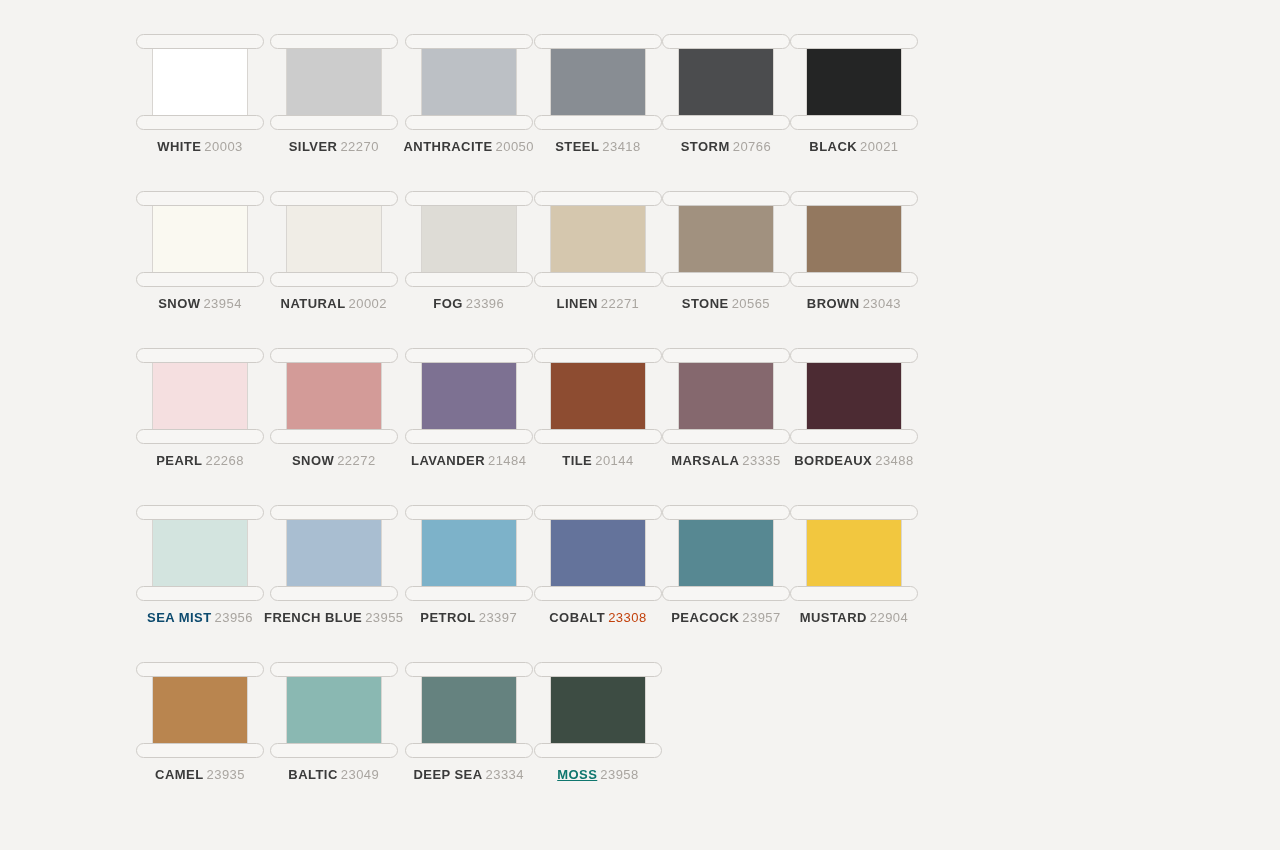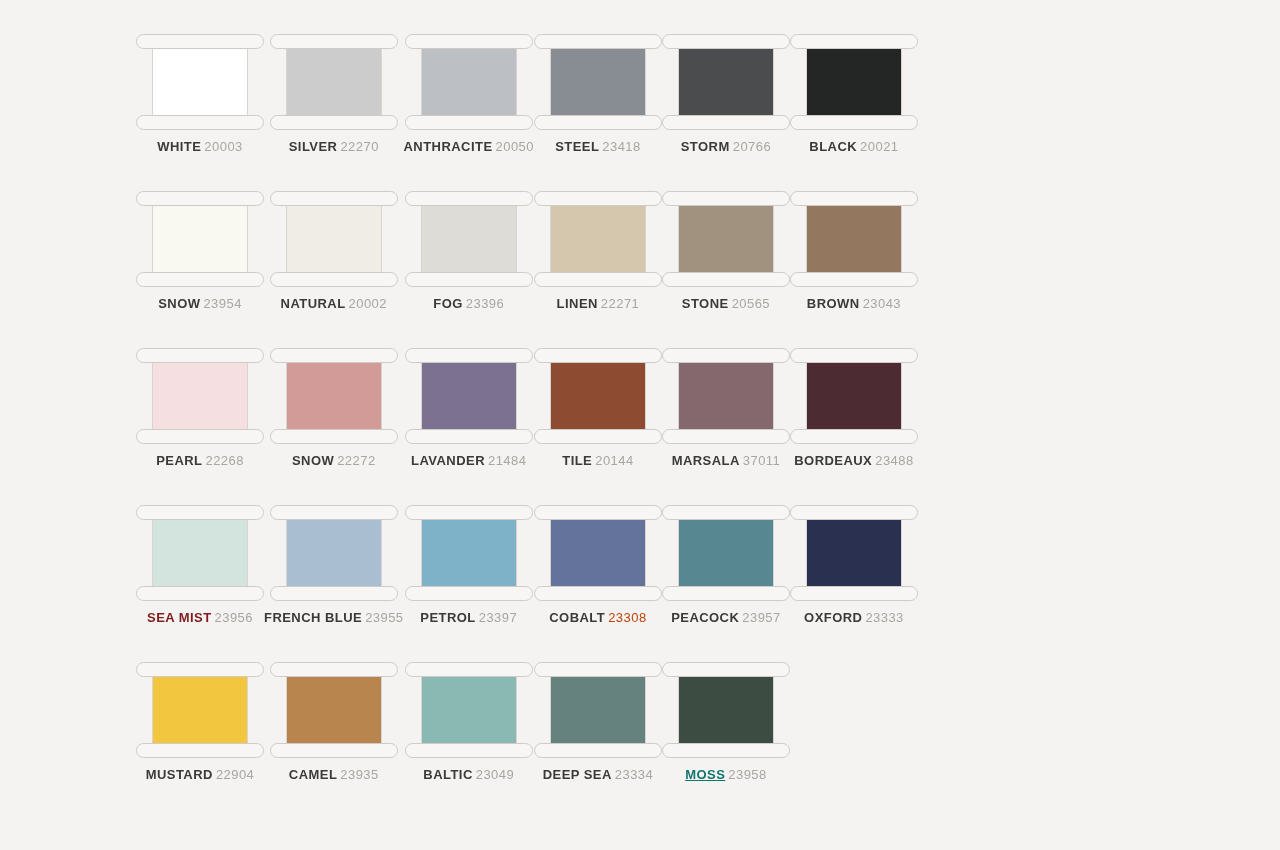--- a/index.html
+++ b/index.html
@@ -223,37 +223,37 @@
           <div class="spool-cap" style="background: rgb(247, 246, 244); border-color: rgb(207, 204, 200);"></div>
         </div>
         <div class="spool-label"><span class="spool-name" style="color: rgb(58, 58, 58);">TILE</span><span class="spool-code" style="color: rgb(169, 165, 160);">20144</span></div>
       </div>
       <div class="spool-cell">
         <div class="spool">
           <div class="spool-cap" style="background: rgb(247, 246, 244); border-color: rgb(207, 204, 200);"></div>
           <div class="spool-body" style="background: rgb(133, 104, 110);"></div>
           <div class="spool-cap" style="background: rgb(247, 246, 244); border-color: rgb(207, 204, 200);"></div>
         </div>
-        <div class="spool-label"><span class="spool-name" style="color: rgb(58, 58, 58);">MARSALA</span><span class="spool-code" style="color: rgb(169, 165, 160);">37011</span></div>
+        <div class="spool-label"><span class="spool-name" style="color: rgb(58, 58, 58);">MARSALA</span><span class="spool-code" style="color: rgb(169, 165, 160);">23335</span></div>
       </div>
       <div class="spool-cell">
         <div class="spool">
           <div class="spool-cap" style="background: rgb(247, 246, 244); border-color: rgb(207, 204, 200);"></div>
           <div class="spool-body" style="background: rgb(76, 43, 51);"></div>
           <div class="spool-cap" style="background: rgb(247, 246, 244); border-color: rgb(207, 204, 200);"></div>
         </div>
         <div class="spool-label"><span class="spool-name" style="color: rgb(58, 58, 58);">BORDEAUX</span><span class="spool-code" style="color: rgb(169, 165, 160);">23488</span></div>
       </div>
       <div class="spool-cell">
         <div class="spool">
           <div class="spool-cap" style="background: rgb(247, 246, 244); border-color: rgb(207, 204, 200);"></div>
           <div class="spool-body" style="background: rgb(211, 228, 223);"></div>
           <div class="spool-cap" style="background: rgb(247, 246, 244); border-color: rgb(207, 204, 200);"></div>
         </div>
-        <div class="spool-label"><span class="spool-name" style="color: #7f1d1d;">SEA MIST</span><span class="spool-code" style="color: rgb(169, 165, 160);">23956</span></div>
+        <div class="spool-label"><span class="spool-name" style="color: #0c4a6e;">SEA MIST</span><span class="spool-code" style="color: rgb(169, 165, 160);">23956</span></div>
       </div>
       <div class="spool-cell">
         <div class="spool">
           <div class="spool-cap" style="background: rgb(247, 246, 244); border-color: rgb(207, 204, 200);"></div>
           <div class="spool-body" style="background: rgb(169, 190, 209);"></div>
           <div class="spool-cap" style="background: rgb(247, 246, 244); border-color: rgb(207, 204, 200);"></div>
         </div>
         <div class="spool-label"><span class="spool-name" style="color: rgb(58, 58, 58);">FRENCH BLUE</span><span class="spool-code" style="color: rgb(169, 165, 160);">23955</span></div>
       </div>
       <div class="spool-cell">
@@ -272,28 +272,20 @@
         </div>
         <div class="spool-label"><span class="spool-name" style="color: rgb(58, 58, 58);">COBALT</span><span class="spool-code" style="color: #c2410c;">23308</span></div>
       </div>
       <div class="spool-cell">
         <div class="spool">
           <div class="spool-cap" style="background: rgb(247, 246, 244); border-color: rgb(207, 204, 200);"></div>
           <div class="spool-body" style="background: rgb(87, 136, 146);"></div>
           <div class="spool-cap" style="background: rgb(247, 246, 244); border-color: rgb(207, 204, 200);"></div>
         </div>
         <div class="spool-label"><span class="spool-name" style="color: rgb(58, 58, 58);">PEACOCK</span><span class="spool-code" style="color: rgb(169, 165, 160);">23957</span></div>
-      </div>
-      <div class="spool-cell">
-        <div class="spool">
-          <div class="spool-cap" style="background: rgb(247, 246, 244); border-color: rgb(207, 204, 200);"></div>
-          <div class="spool-body" style="background: rgb(42, 49, 80);"></div>
-          <div class="spool-cap" style="background: rgb(247, 246, 244); border-color: rgb(207, 204, 200);"></div>
-        </div>
-        <div class="spool-label"><span class="spool-name" style="color: rgb(58, 58, 58);">OXFORD</span><span class="spool-code" style="color: rgb(169, 165, 160);">23333</span></div>
       </div>
       <div class="spool-cell">
         <div class="spool">
           <div class="spool-cap" style="background: rgb(247, 246, 244); border-color: rgb(207, 204, 200);"></div>
           <div class="spool-body" style="background: rgb(242, 199, 63);"></div>
           <div class="spool-cap" style="background: rgb(247, 246, 244); border-color: rgb(207, 204, 200);"></div>
         </div>
         <div class="spool-label"><span class="spool-name" style="color: rgb(58, 58, 58);">MUSTARD</span><span class="spool-code" style="color: rgb(169, 165, 160);">22904</span></div>
       </div>
       <div class="spool-cell">

